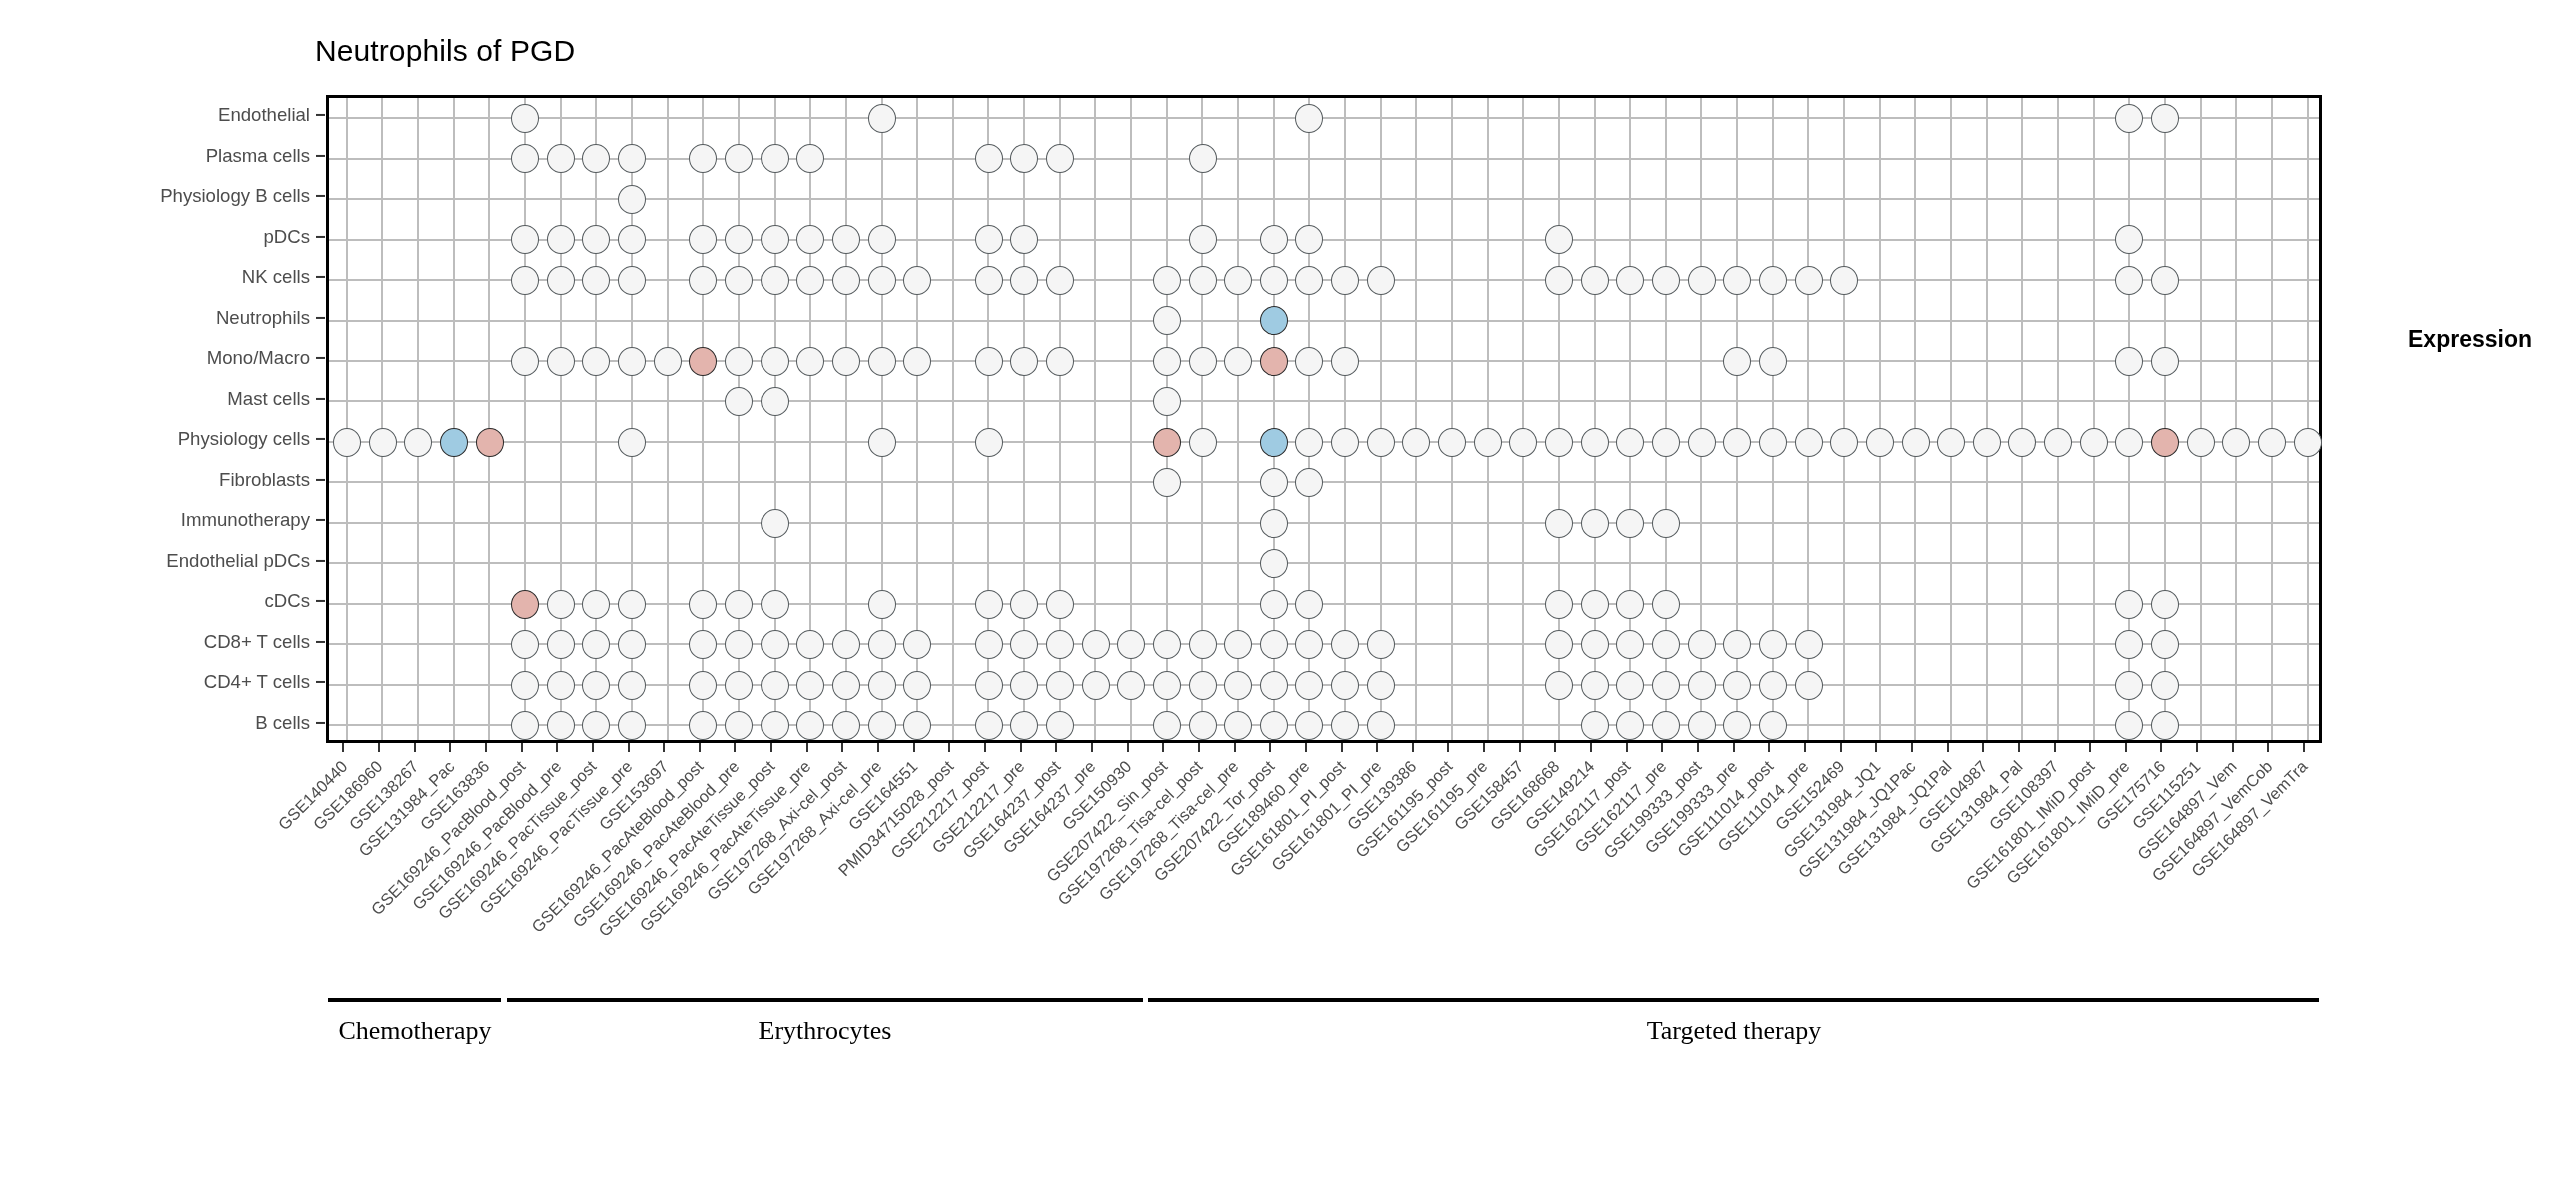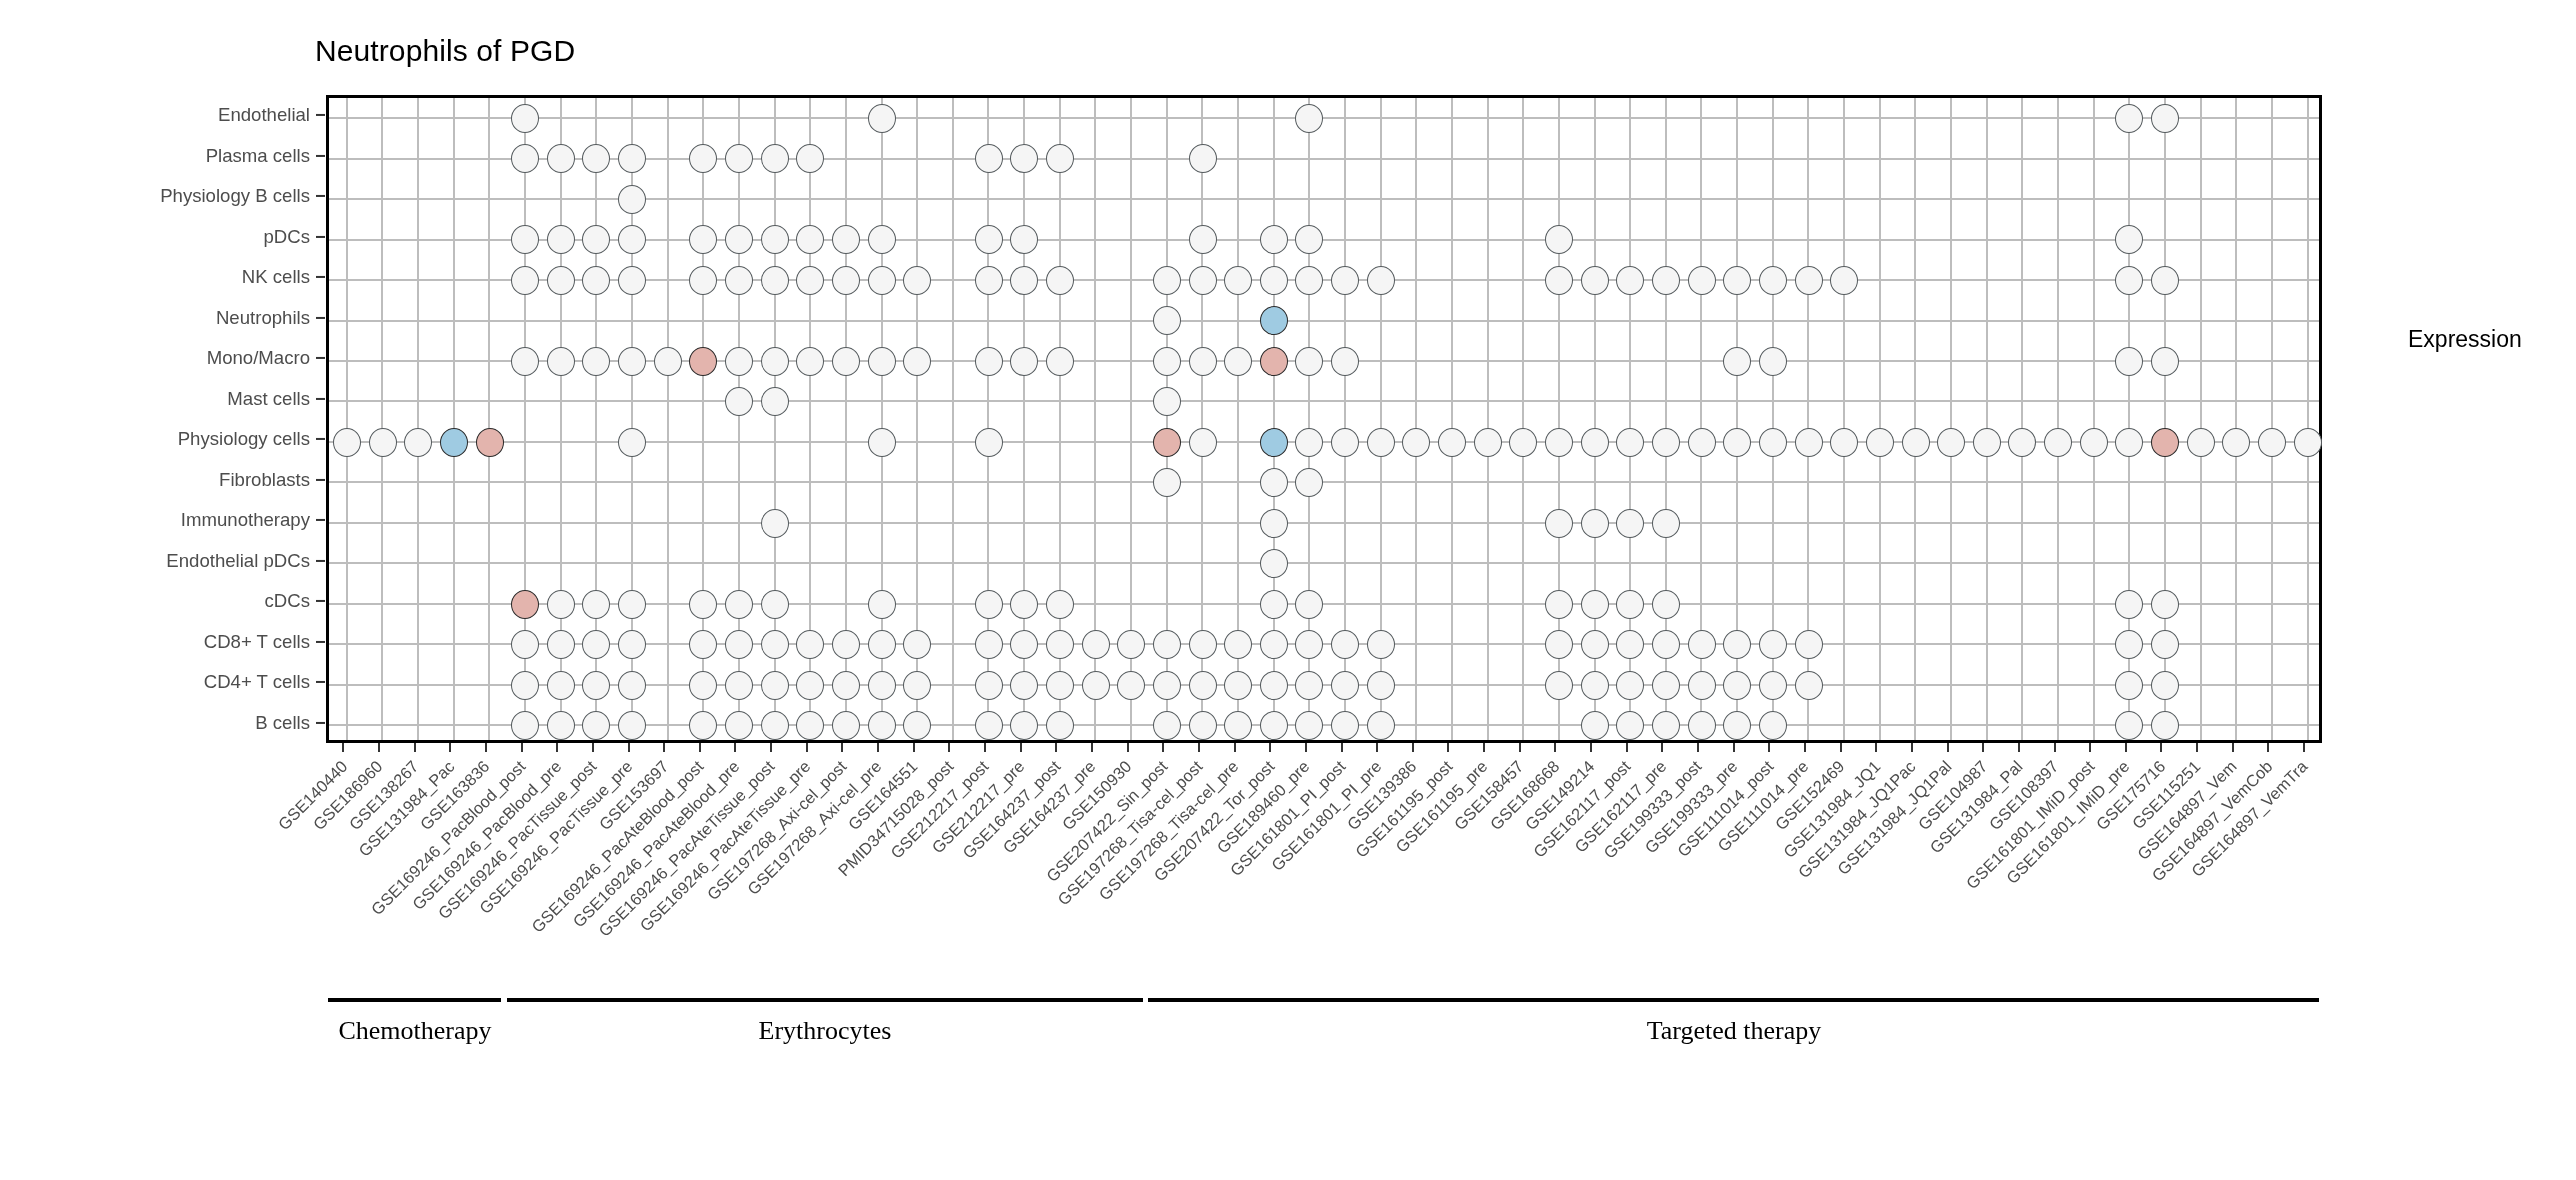--- a/index.html
+++ b/index.html
@@ -32,21 +32,21 @@
   .xtick-label{position:absolute;font-size:16.5px;color:#4d4d4d;white-space:nowrap;
                transform-origin:left top;transform:rotate(-45deg);}
 
   
   .grp-bar{position:absolute;height:3.6px;background:#000;}
   .grp-label{position:absolute;font-family:"Liberation Serif",serif;font-size:26px;color:#000;
              text-align:center;white-space:nowrap;transform:translateX(-50%);}
 
   
   #legend{position:absolute;left:2408px;top:326px;}
-  .lg-title{font-size:23px;color:#000;margin-bottom:18.6px;}
+  .lg-title{font-size:23px;color:#000;margin-bottom:18.6px;font-weight:bold;}
   .lg-row{display:flex;align-items:center;height:44px;}
   .lg-key{width:37px;height:37px;background:#f0f0f0;display:flex;align-items:center;justify-content:center;}
   .lg-sw{width:20px;height:20px;border-radius:50%;box-sizing:border-box;}
   .lg-sw.up{background:#cd8b7f;border:1.8px solid #666;}
   .lg-sw.down{background:#6fa9c9;border:1.8px solid #666;}
   .lg-sw.none{background:#ffffff;border:1.8px solid #666;}
   .lg-text{font-size:20px;color:#000;margin-left:14.3px;}
 </style>
 </head>
 <body>

